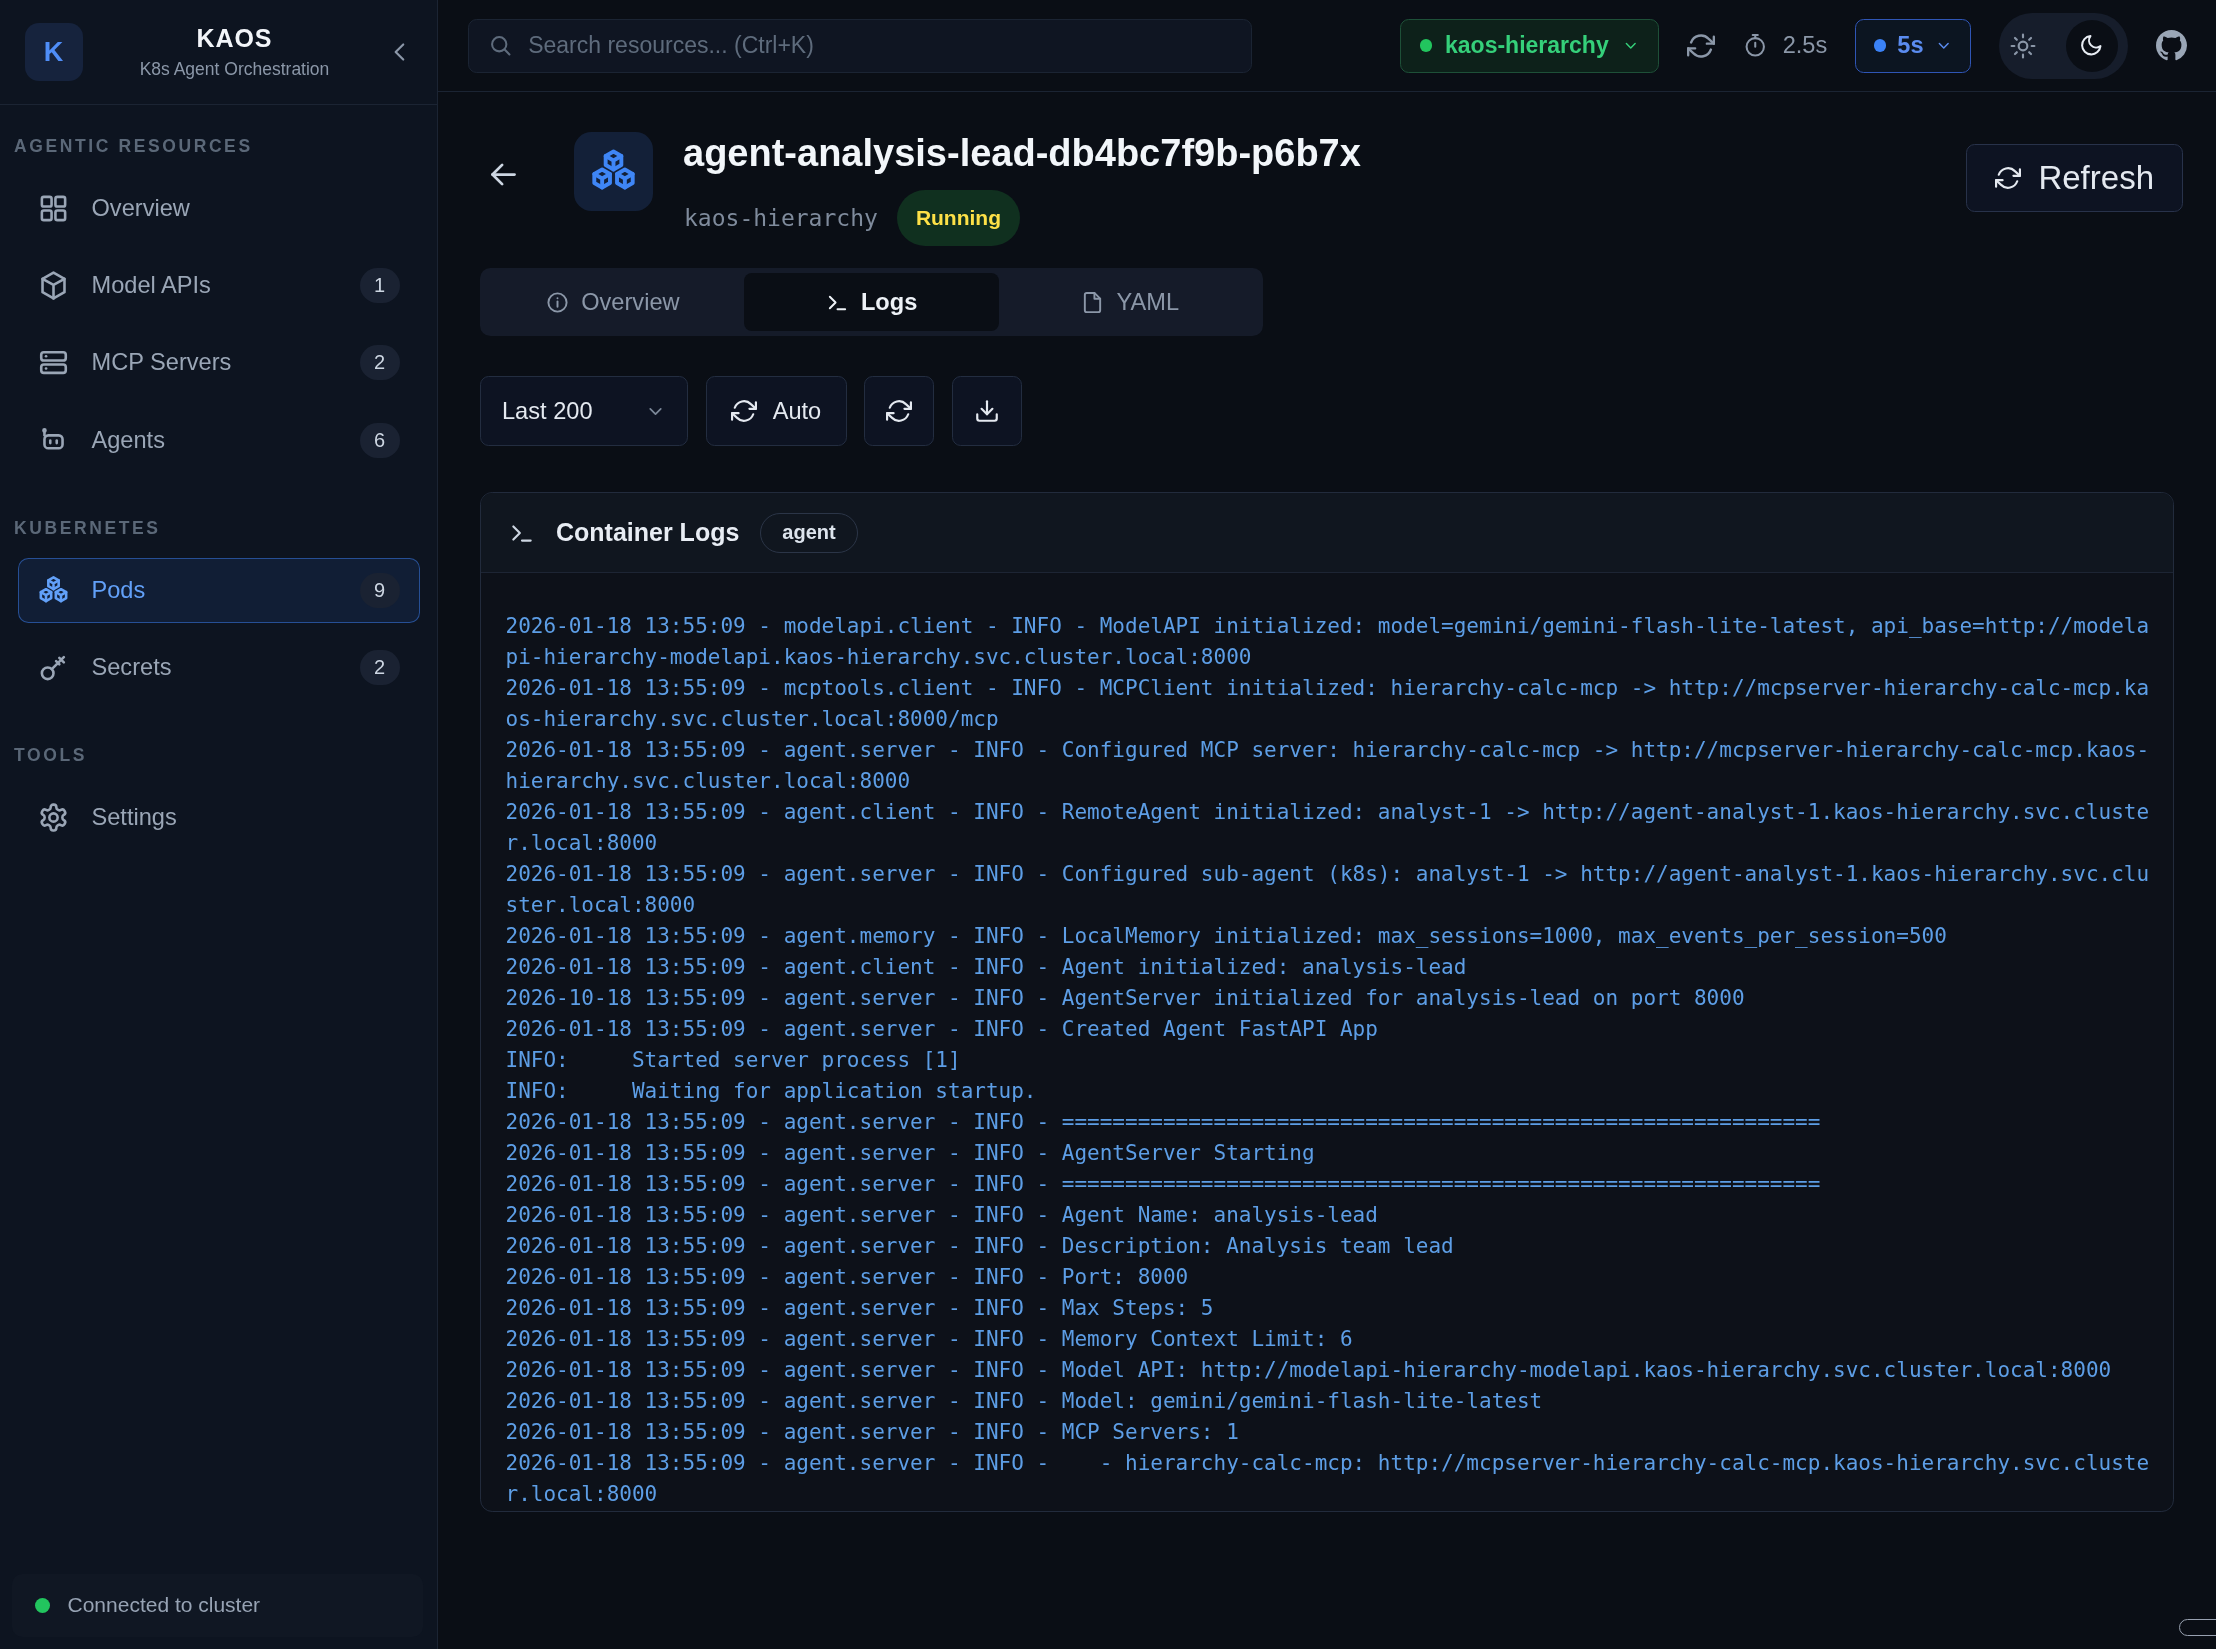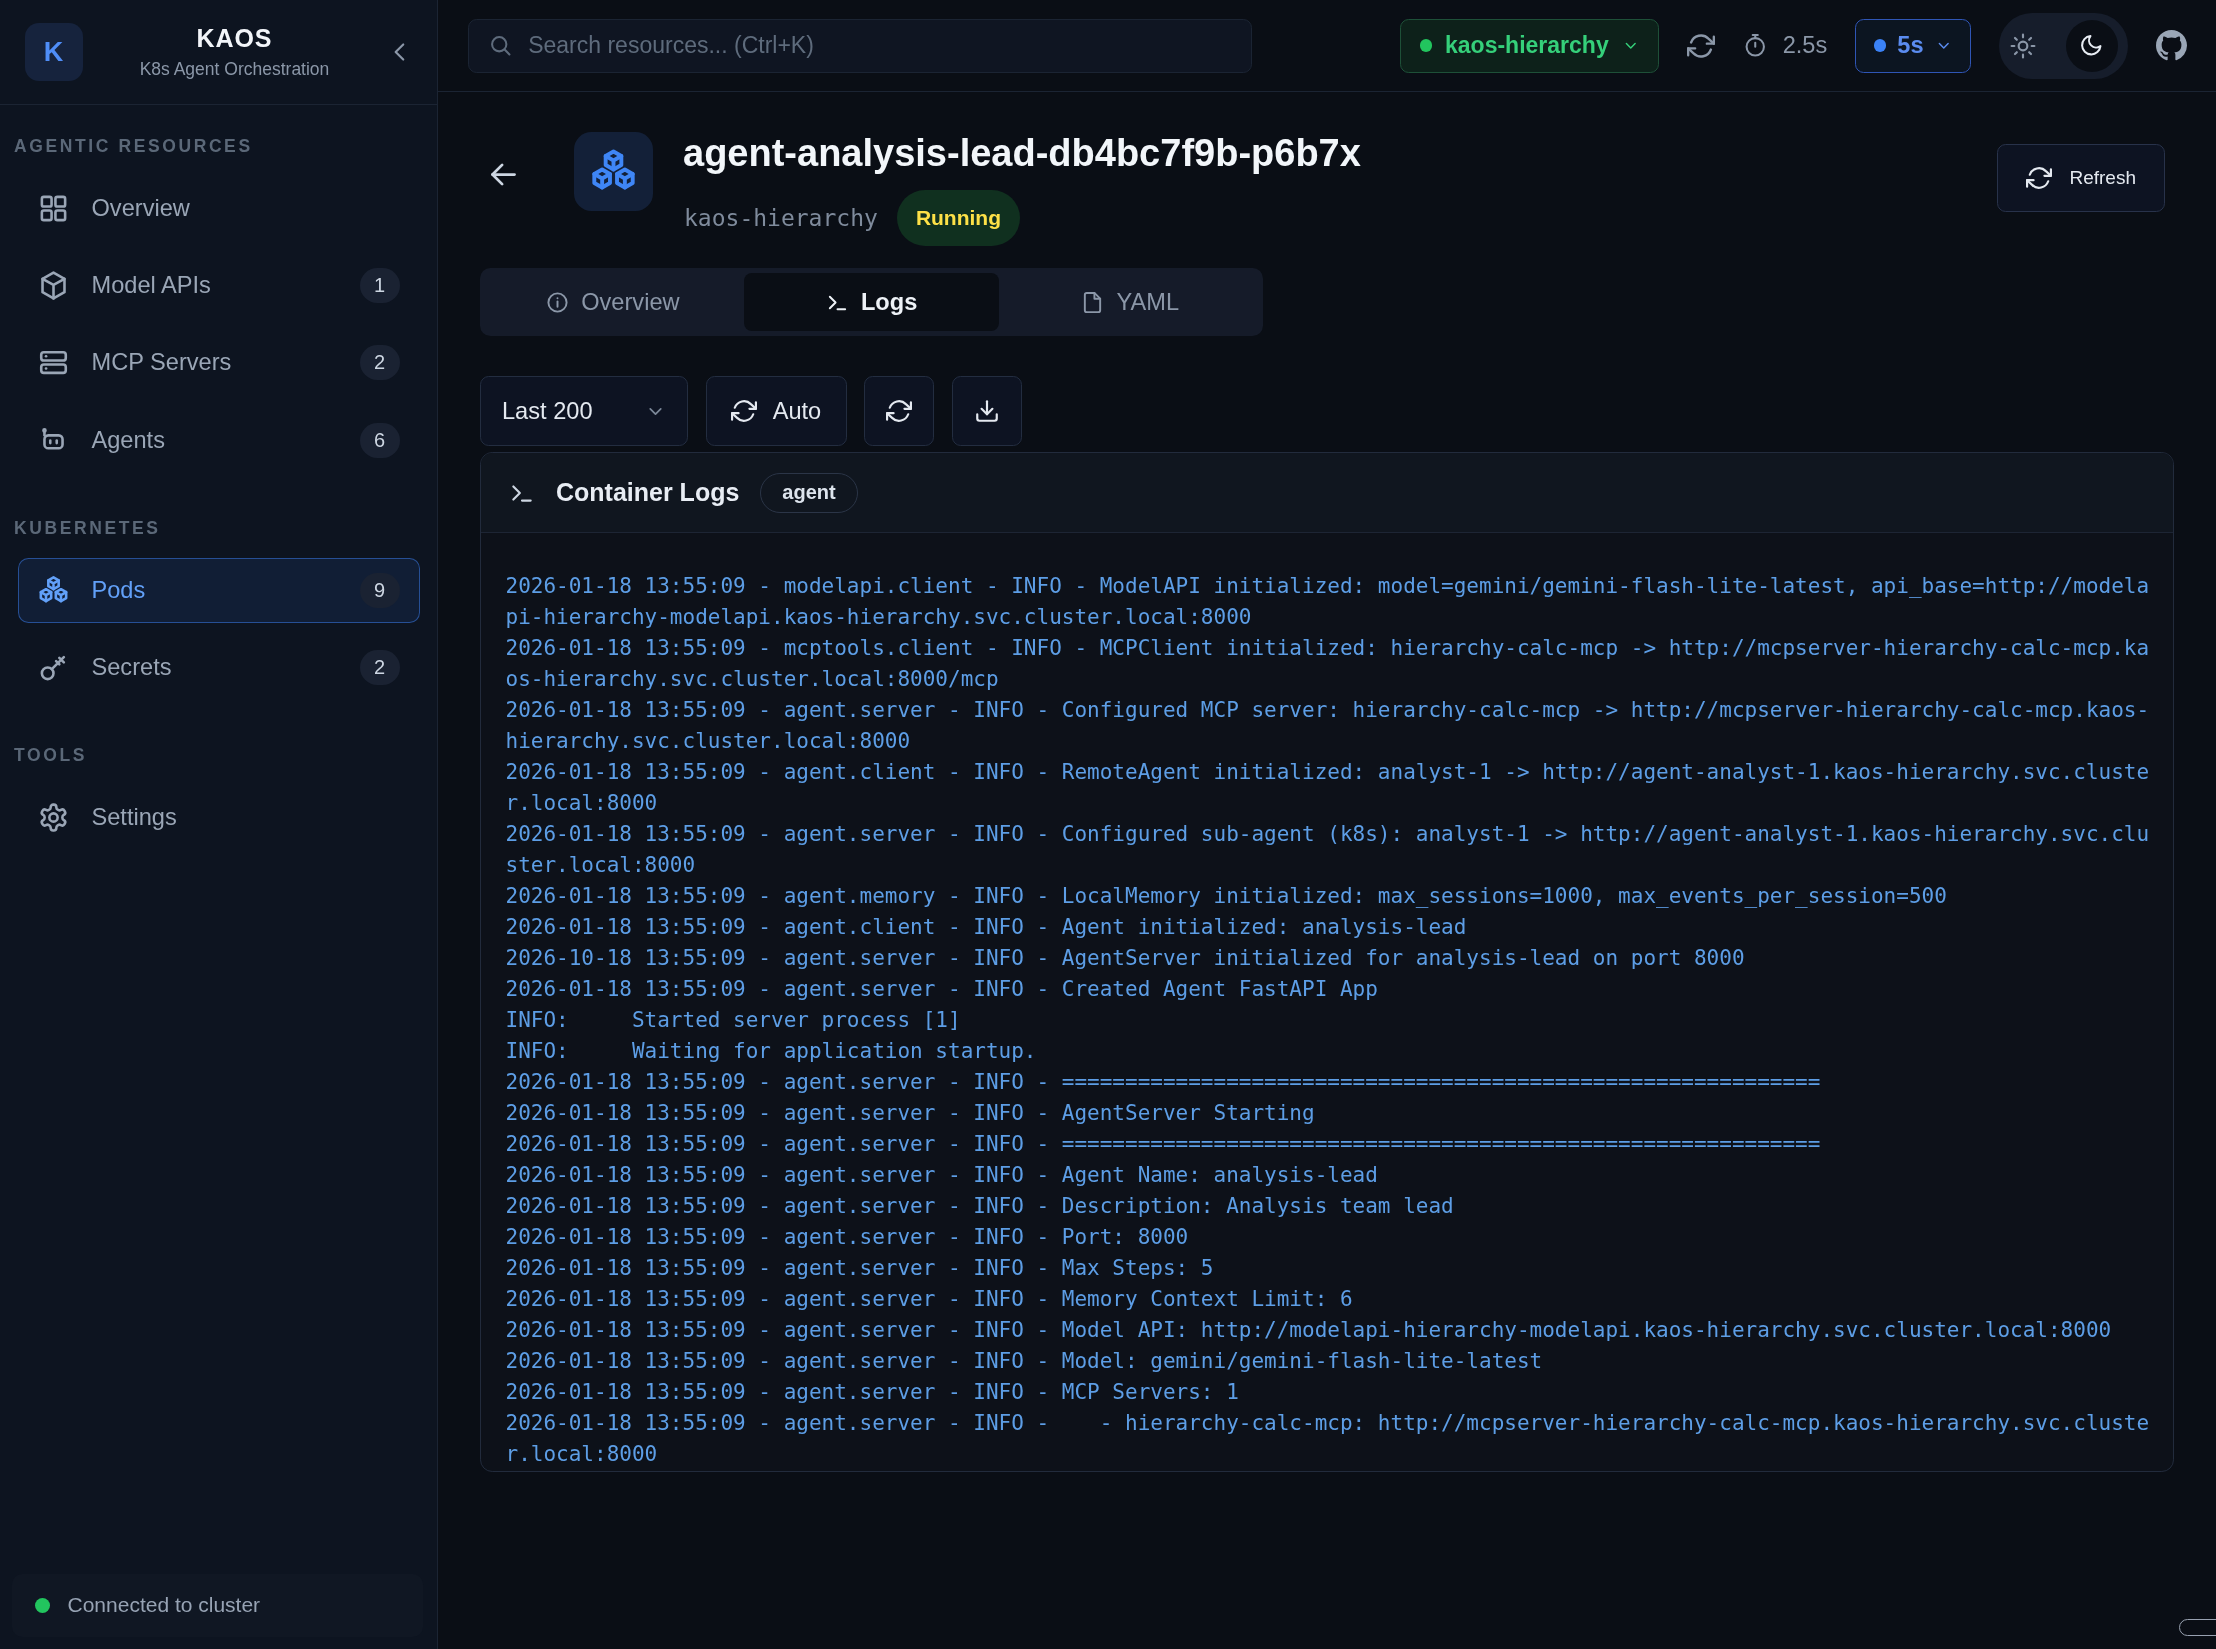--- a/index.html
+++ b/index.html
@@ -55,39 +55,39 @@
   
   .content{position:absolute;left:438px;top:92px;right:0;bottom:0}
   .back-btn{position:absolute;left:49px;top:66px;color:#cdd6e2;cursor:pointer}
   .pod-tile{position:absolute;left:136px;top:40px;width:79px;height:79px;border-radius:17.5px;background:#132038;
             color:#3f86f6;display:flex;align-items:center;justify-content:center}
   .page-title{position:absolute;left:245px;top:40px;font-size:38px;font-weight:700;color:#f2f6fa}
   .page-sub{position:absolute;left:246px;top:98px;display:flex;align-items:center;gap:19px}
   .ns-text{font-family:"DejaVu Sans Mono",monospace;font-size:23px;color:#7f8b9c}
   .status-badge{height:56px;padding:0 19px;border-radius:873px;background:#10301f;color:#fde047;font-size:21px;
                 font-weight:600;display:flex;align-items:center}
-  .refresh-btn{position:absolute;right:52px;top:52px;height:68px;padding:0 28px;border-radius:8.7px;
+  .refresh-btn{position:absolute;right:34px;top:52px;height:68px;padding:0 28px;border-radius:8.7px;
                border:0.9px solid #28324a;background:#0d1322;display:flex;align-items:center;gap:17.5px;
-               font-size:19px;color:#e4e9f0;cursor:pointer}
+               font-size:33px;color:#e4e9f0;cursor:pointer}
 
   .tabs{position:absolute;left:42px;top:176px;width:783px;height:68px;background:#151b29;border-radius:10.5px;
         display:flex;padding:5.2px;gap:3.5px}
   .tab{flex:1;border-radius:7.9px;display:flex;align-items:center;justify-content:center;gap:12.2px;font-size:23.6px;
        color:#8b97a8;cursor:pointer}
   .tab.active{background:#0a0e15;color:#eef2f7;font-weight:600}
 
   .controls{position:absolute;left:42px;top:284px;display:flex;gap:17.5px}
   .ctl{height:70px;border:0.9px solid #232d40;border-radius:8.7px;background:#0d1322;display:flex;
        align-items:center;font-size:23.6px;color:#e4e9f0;cursor:pointer}
   .select{width:208px;justify-content:space-between;padding:0 21px}
   .select .chev{color:#7b8798}
   .btn{gap:15.7px;padding:0 24.5px}
   .icon-only{width:70px;justify-content:center;padding:0}
 
-  .log-panel{position:absolute;left:42px;top:360px;width:1694px;height:1020px;border:0.9px solid #222b3c;
+  .log-panel{position:absolute;left:42px;top:400px;width:1694px;height:1020px;border:0.9px solid #222b3c;
              border-radius:12.2px;background:#0d1119;overflow:hidden}
   .log-header{height:80px;display:flex;align-items:center;gap:21px;padding:0 28px;
               border-bottom:0.9px solid #1d2534;background:#10161f}
   .log-header .ic{color:#cdd6e2}
   .log-title{font-size:25px;font-weight:600;color:#e8edf4}
   .agent-pill{height:40px;padding:0 21px;border-radius:873px;border:0.9px solid #2b3547;color:#dde4ed;
               font-size:20px;font-weight:700;display:flex;align-items:center}
   .log-body{height:calc(100% - 80px);padding:38px 23px 0 24.5px;font-family:"DejaVu Sans Mono",monospace;
             font-size:21px;line-height:31px;color:#5d9ee6;overflow:hidden}
   .log-line{white-space:pre-wrap;word-break:break-all}

